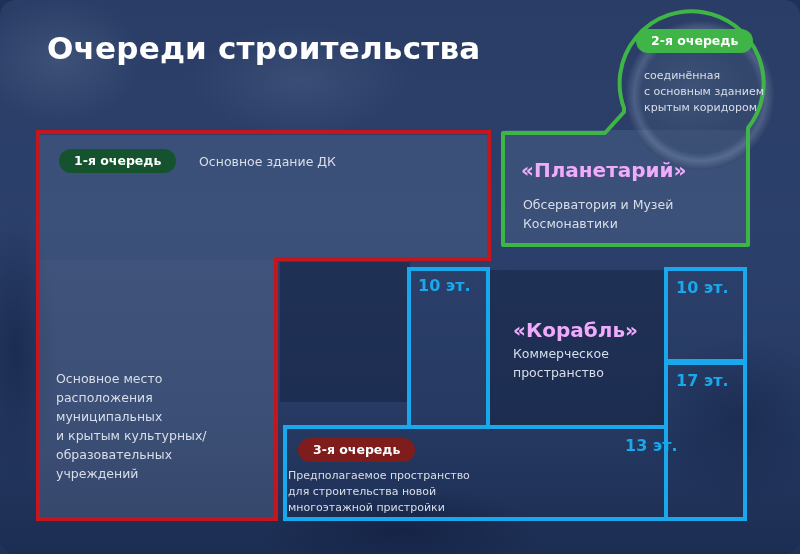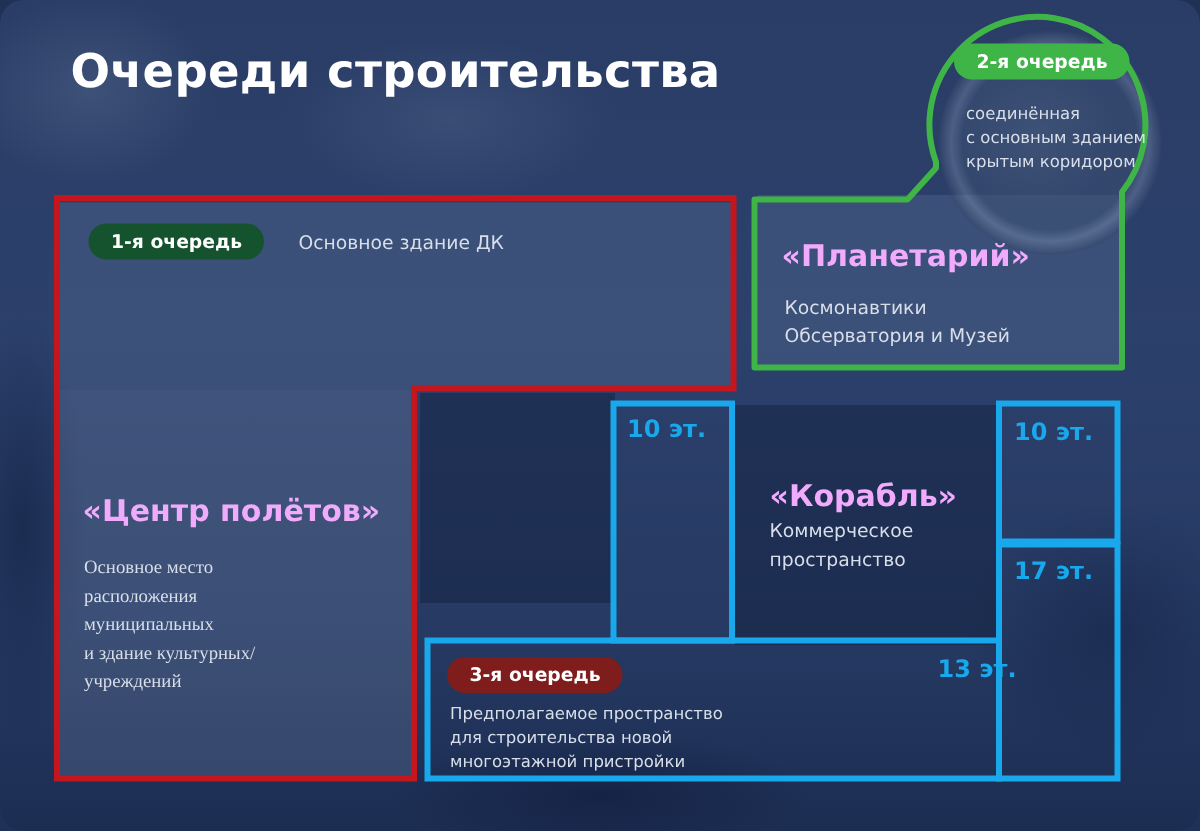--- a/index.html
+++ b/index.html
@@ -130,51 +130,51 @@
     <path d="M503,133 L605,133 L624,112 L624,108 A72,72 0 1 1 748,128 L748,128 L748,245 L503,245 Z" fill="none" stroke="#3fb548" stroke-width="4" stroke-linejoin="round"></path>
 
     <rect x="409" y="269" width="79" height="158" fill="none" stroke="#19a8ec" stroke-width="4"></rect>
     <rect x="666" y="269" width="79" height="92" fill="none" stroke="#19a8ec" stroke-width="4"></rect>
     <rect x="666" y="363" width="79" height="156" fill="none" stroke="#19a8ec" stroke-width="4"></rect>
     <rect x="285" y="427" width="381" height="92" fill="none" stroke="#19a8ec" stroke-width="4"></rect>
   </svg>
 
   <div class="badge red">1-я очередь</div>
   <div class="text" style="left:199px;top:152px;">Основное здание ДК</div>
-  <div class="head" style="left:55px;top:328px;">«Центр полётов»</div>
-  <div class="text multiline" style="left:56px;top:369px;font-family:Liberation Serif, serif;">
+  <div class="text multiline" style="left:56px;top:369px;">
     <span>Основное место</span>
     <span>расположения</span>
     <span>муниципальных</span>
-    <span>и здание культурных/</span>
+    <span>и крытым культурных/</span>
+    <span>образовательных</span>
     <span>учреждений</span>
   </div>
 
   <div class="badge green">2-я очередь</div>
   <div class="text small multiline" style="left:644px;top:68px;">
     <span>соединённая</span>
     <span>с основным зданием</span>
     <span>крытым коридором</span>
   </div>
   <div class="head" style="left:521px;top:158px;">«Планетарий»</div>
   <div class="text multiline" style="left:523px;top:195px;">
+    <span>Обсерватория и Музей</span>
     <span>Космонавтики</span>
-    <span>Обсерватория и Музей</span>
   </div>
 
   <div class="floor" style="left:418px;top:276px;">10 эт.</div>
   <div class="floor" style="left:676px;top:278px;">10 эт.</div>
   <div class="floor" style="left:676px;top:371px;">17 эт.</div>
   <div class="floor" style="left:625px;top:436px;">13 эт.</div>
 
   <div class="head" style="left:513px;top:318px;text-align:center;">«Корабль»</div>
   <div class="text multiline" style="left:513px;top:344px;">
     <span>Коммерческое</span>
     <span>пространство</span>
   </div>
 
   <div class="badge blue">3-я очередь</div>
-  <div class="text small multiline" style="left:300px;top:468px;">
+  <div class="text small multiline" style="left:288px;top:468px;">
     <span>Предполагаемое пространство</span>
     <span>для строительства новой</span>
     <span>многоэтажной пристройки</span>
   </div>
 </div>
 
 </body></html>

